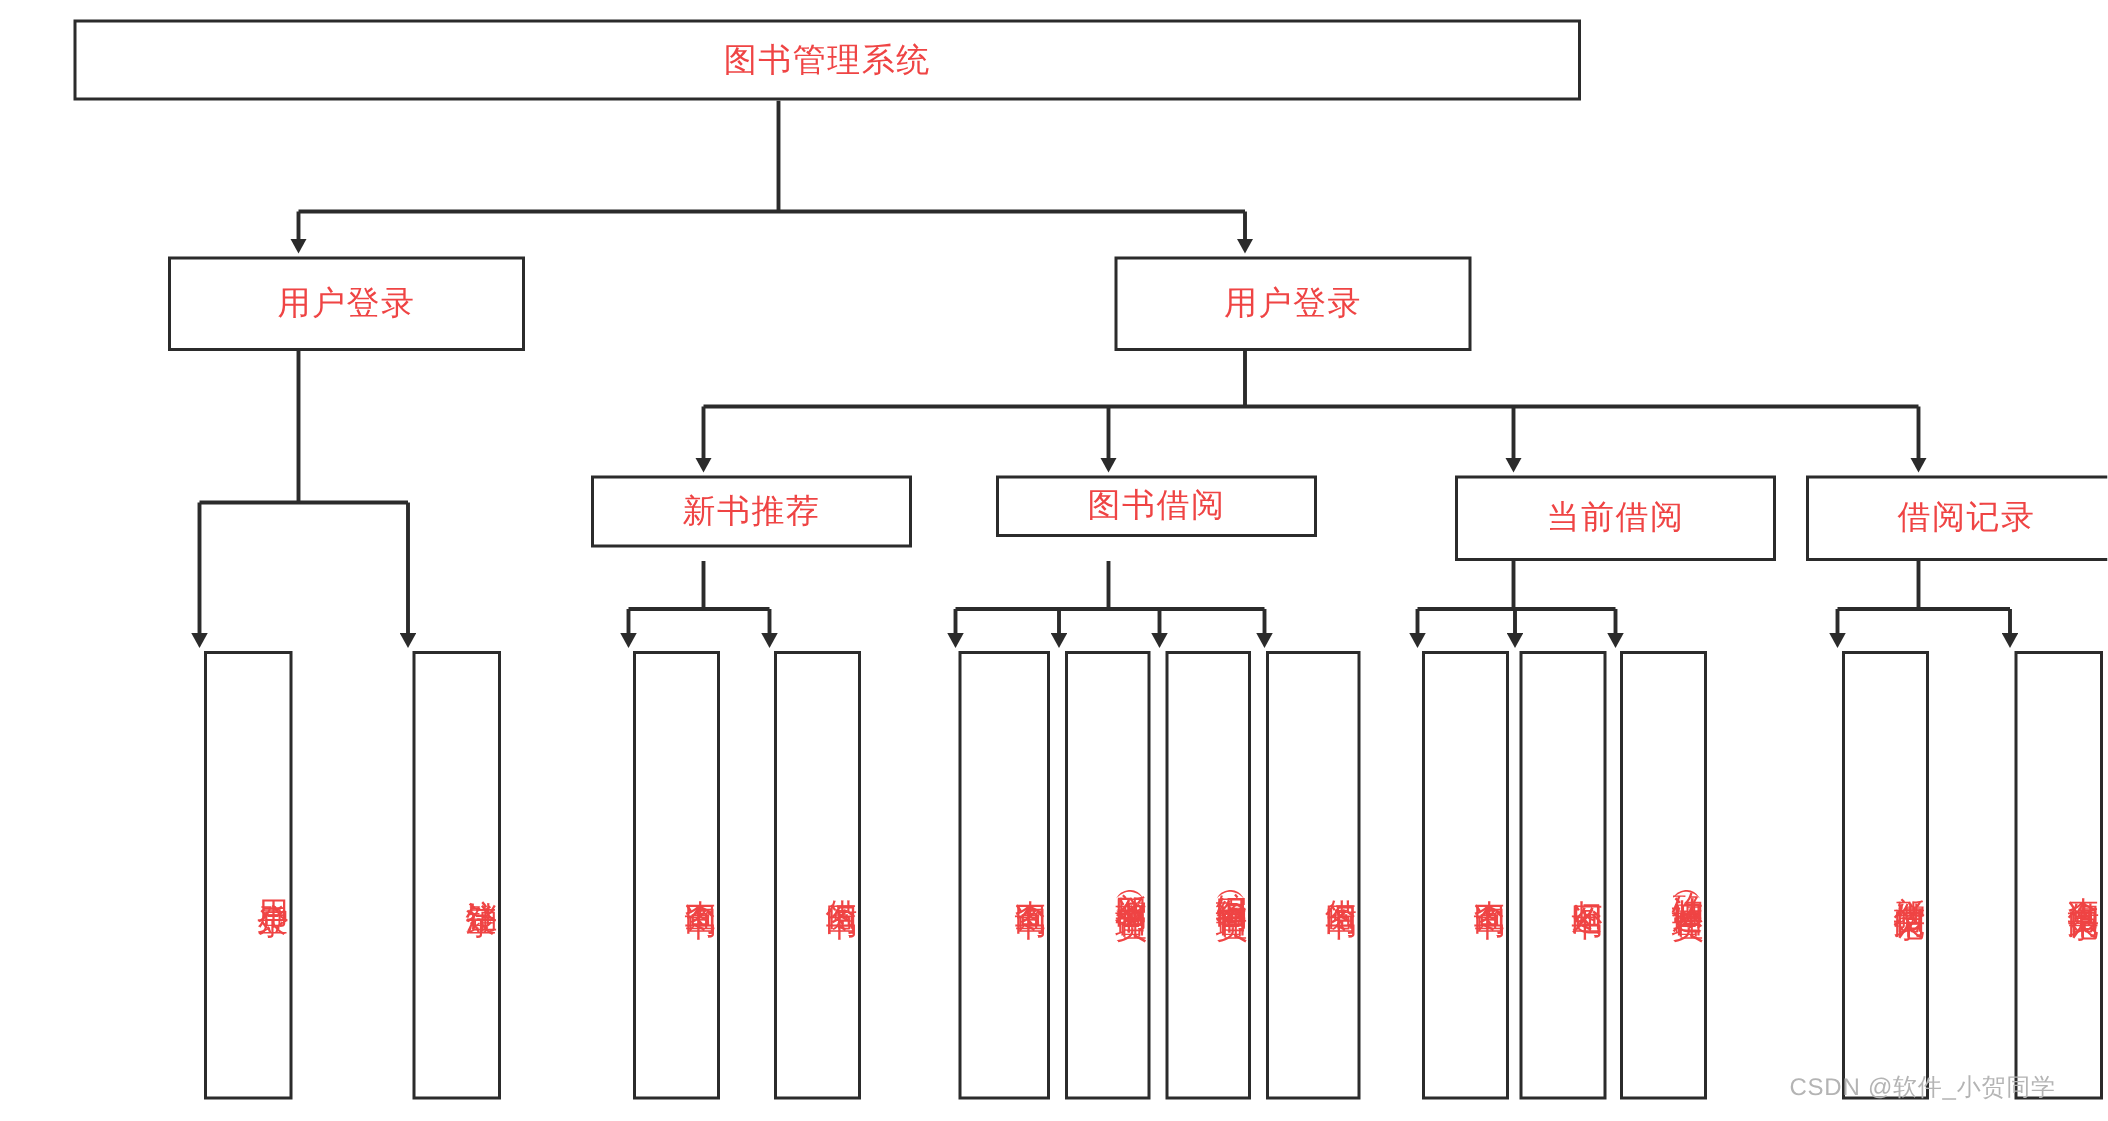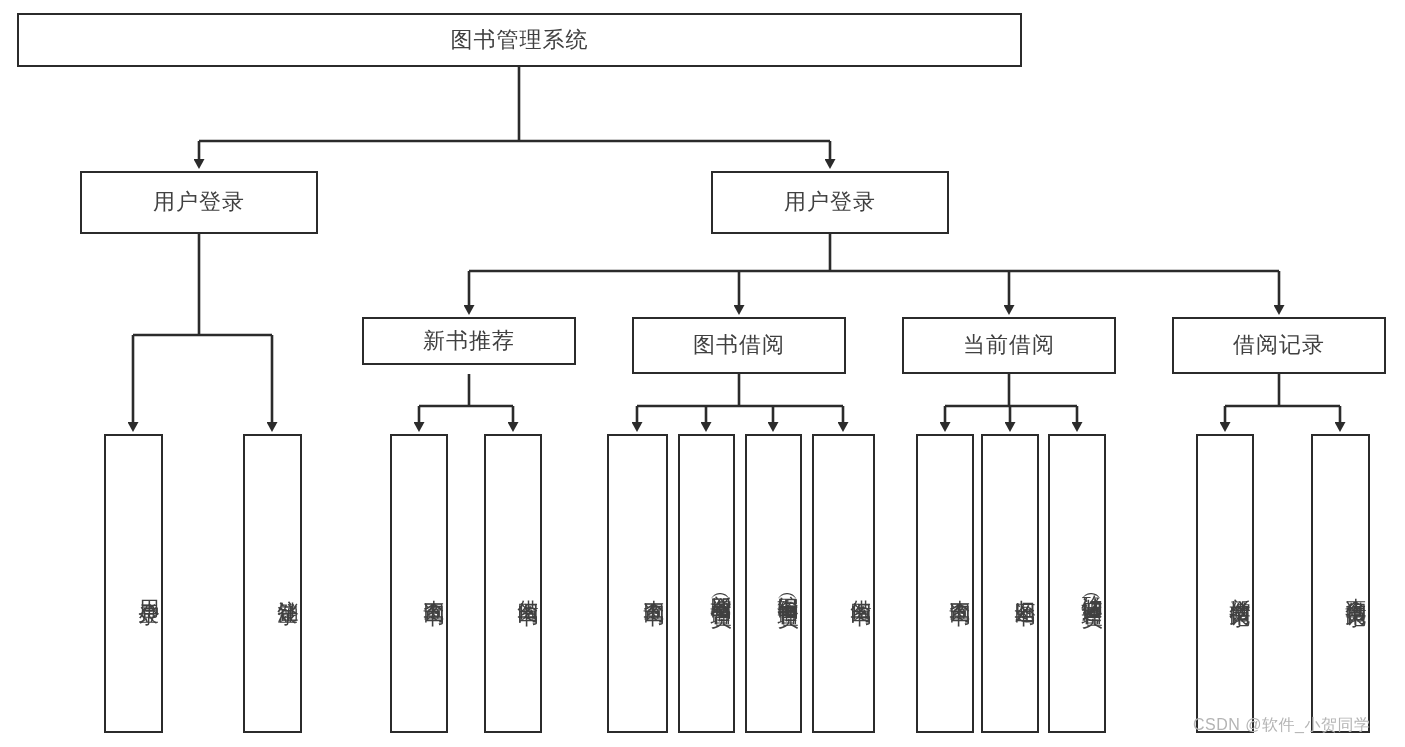--- a/index.html
+++ b/index.html
@@ -26,21 +26,22 @@
     pointer-events: none;
   }
   .node {
     position: absolute;
     box-sizing: border-box;
     border: 2px solid #2b2b2b;
     background: #ffffff;
     display: flex;
     align-items: center;
     justify-content: center;
-    color: #404040;
+    color: #ef4444;
+    margin-left: 32px;
   }
   .node.horiz {
     font-size: 22px;
     letter-spacing: 1px;
     line-height: 1.2;
   }
   .node.vert {
     writing-mode: vertical-rl;
     text-orientation: upright;
     font-size: 21px;
@@ -125,24 +126,24 @@
   <div class="node horiz" style="left: 80px; top: 171px; width: 238px; height: 63px;">
     <span>用户登录</span>
   </div>
   <div class="node horiz" style="left: 711px; top: 171px; width: 238px; height: 63px;">
     <span>用户登录</span>
   </div>
 
   <div class="node horiz" style="left: 362px; top: 317px; width: 214px; height: 48px;">
     <span>新书推荐</span>
   </div>
-  <div class="node horiz" style="left: 632px; top: 317px; width: 214px; height: 57px;">
+  <div class="node horiz" style="left: 632px; top: 317px; width: 214px; height: 41px;">
     <span>图书借阅</span>
   </div>
-  <div class="node horiz" style="left: 902px; top: 317px; width: 214px; height: 57px;">
+  <div class="node horiz" style="left: 938px; top: 317px; width: 214px; height: 57px;">
     <span>当前借阅</span>
   </div>
   <div class="node horiz" style="left: 1172px; top: 317px; width: 214px; height: 57px; align-items: center;">
     <span>借阅记录</span>
   </div>
 
   <div class="node vert" style="left: 104px; top: 434px; width: 59px; height: 299px;">
     <span class="vlabel">用户登录</span>
   </div>
   <div class="node vert" style="left: 243px; top: 434px; width: 59px; height: 299px;">

